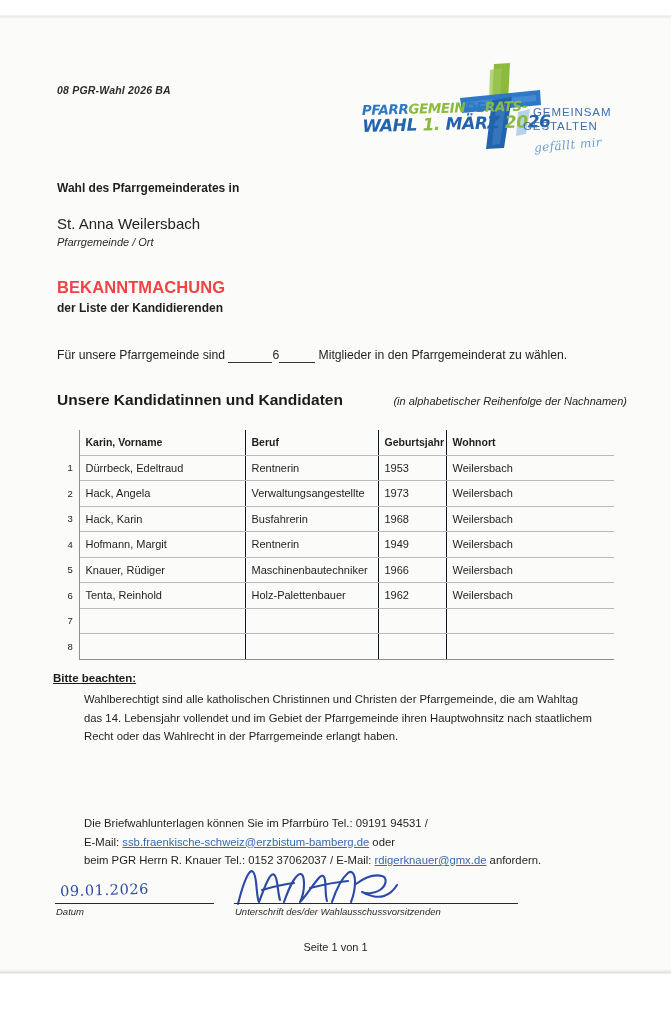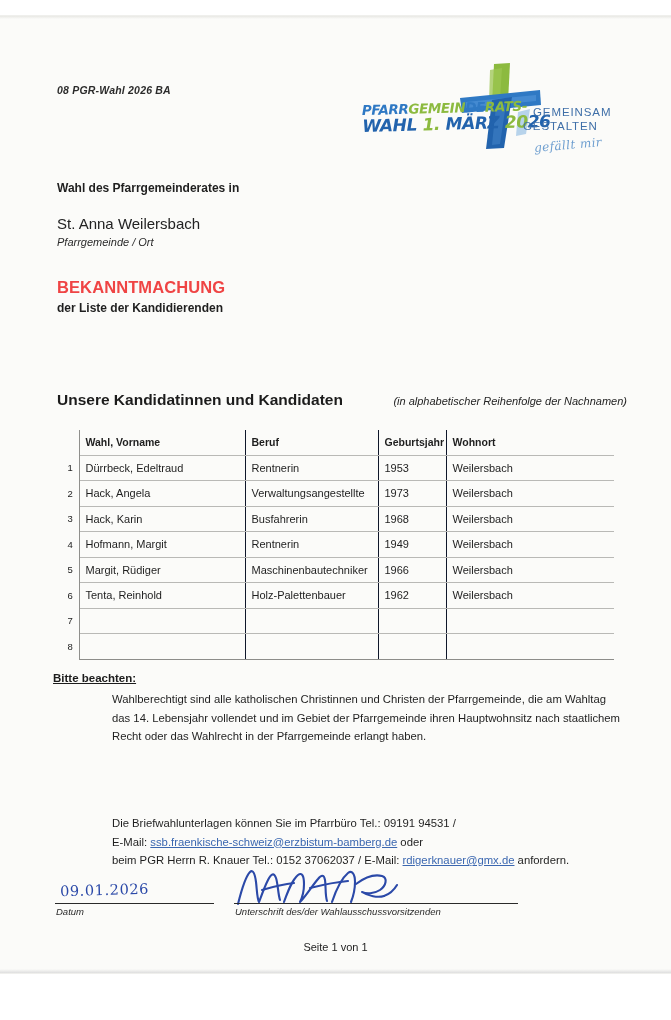--- a/index.html
+++ b/index.html
@@ -243,21 +243,20 @@
     color: #1c1c1c;
     text-decoration: underline;
   }
   .para {
     position: absolute;
     left: 84px;
     width: 510px;
     font-size: 11.3px;
     line-height: 18.5px;
     color: #1f1f1f;
-    margin-left: 28px;
   }
   .p1 { top: 674px; }
   .p2 { top: 736px; }
   .p3 { top: 798px; }
   .mail {
     color: #3b67b0;
     text-decoration: underline;
   }
 
   
@@ -339,38 +338,43 @@
         <div class="claim-l3">gefällt mir</div>
       </div>
     </div>
 
     <div class="t-wahl">Wahl des Pfarrgemeinderates in</div>
     <div class="t-parish">St. Anna Weilersbach</div>
     <div class="t-parish-sub">Pfarrgemeinde / Ort</div>
     <div class="t-bekannt">BEKANNTMACHUNG</div>
     <div class="t-bekannt-sub">der Liste der Kandidierenden</div>
 
+    <div class="t-seats">
+      <span>Für unsere Pfarrgemeinde sind</span>
+      <span class="blank blank-l">&nbsp;</span><span class="seat-num">6</span><span class="blank blank-r">&nbsp;</span>
+      <span>Mitglieder in den Pfarrgemeinderat zu wählen.</span>
+    </div>
 
     <div class="t-cand">
       <span class="main">Unsere Kandidatinnen und Kandidaten</span>
       <span class="note">(in alphabetischer Reihenfolge der Nachnamen)</span>
     </div>
 
     <table class="tbl">
       <colgroup>
         <col class="c-idx">
           <col class="c-name">
           <col class="c-job">
           <col class="c-year">
           <col class="c-town">
       </colgroup>
       <thead>
         <tr>
           <th class="idx"></th>
-          <th>Wahl, Vorname</th>
+          <th>Karin, Vorname</th>
           <th class="vl">Beruf</th>
           <th class="vl">Geburtsjahr</th>
           <th class="vl">Wohnort</th>
         </tr>
       </thead>
       <tbody>
         <tr>
           <td class="idx">1</td>
           <td>Dürrbeck, Edeltraud</td>
           <td class="vl">Rentnerin</td>
@@ -393,21 +397,21 @@
         </tr>
         <tr>
           <td class="idx">4</td>
           <td>Hofmann, Margit</td>
           <td class="vl">Rentnerin</td>
           <td class="vl">1949</td>
           <td class="vl">Weilersbach</td>
         </tr>
         <tr>
           <td class="idx">5</td>
-          <td>Margit, Rüdiger</td>
+          <td>Knauer, Rüdiger</td>
           <td class="vl">Maschinenbautechniker</td>
           <td class="vl">1966</td>
           <td class="vl">Weilersbach</td>
         </tr>
         <tr>
           <td class="idx">6</td>
           <td>Tenta, Reinhold</td>
           <td class="vl">Holz-Palettenbauer</td>
           <td class="vl">1962</td>
           <td class="vl">Weilersbach</td>

